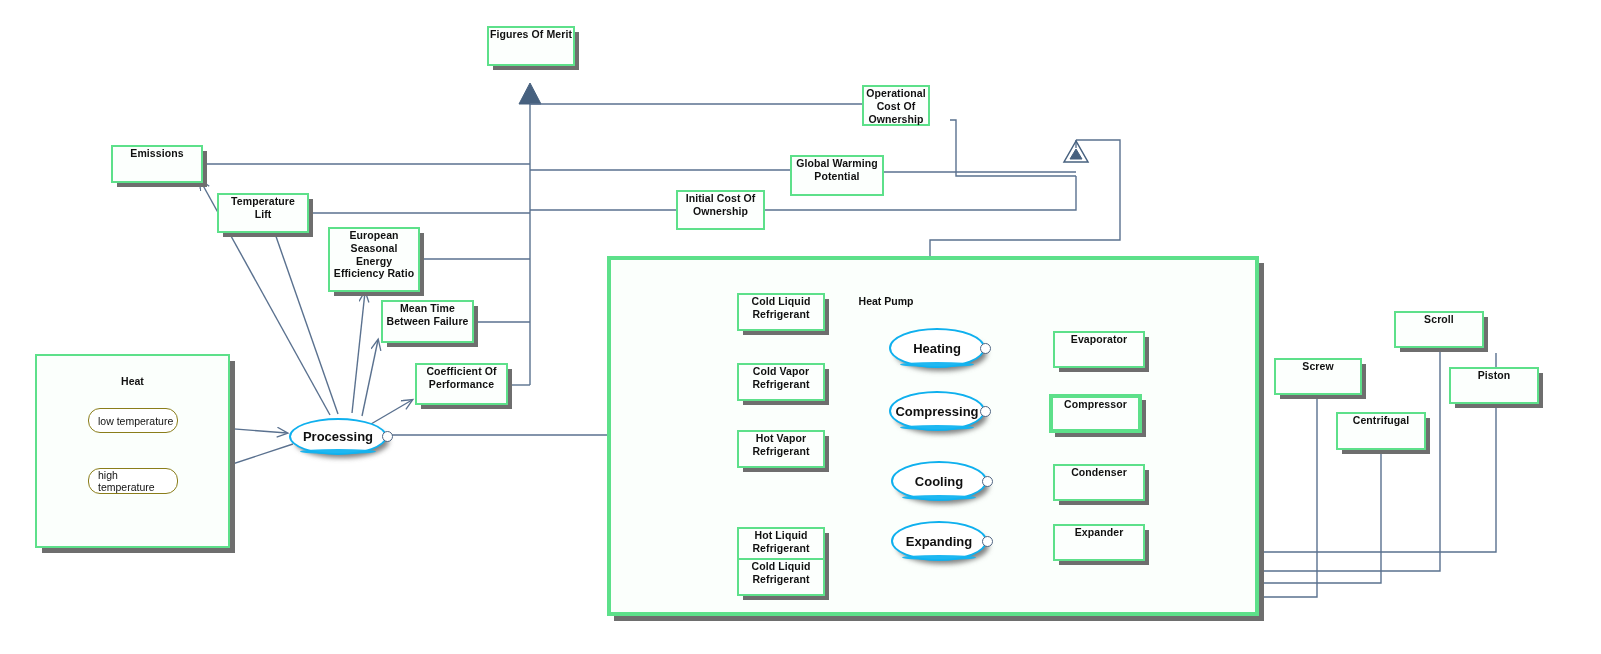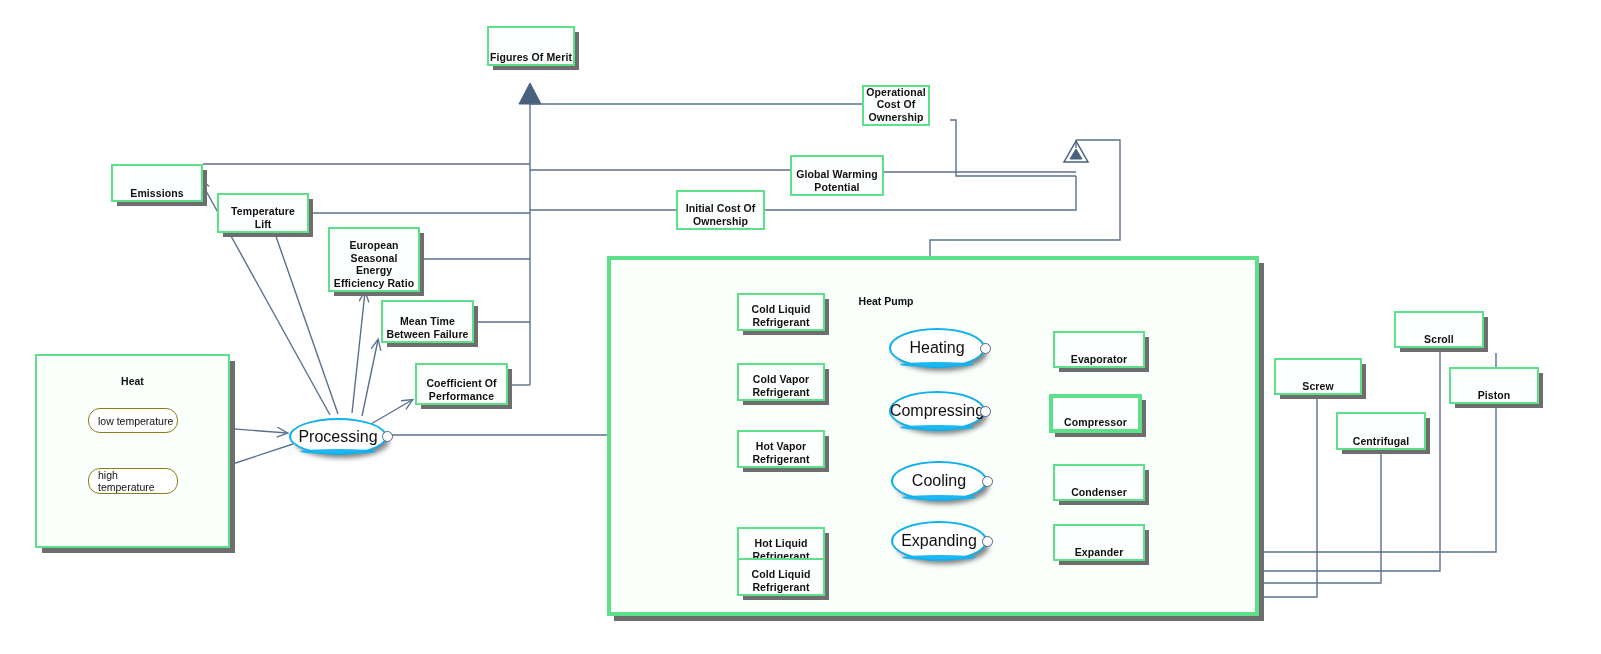--- a/index.html
+++ b/index.html
@@ -7,21 +7,21 @@
   body{font-family:"Liberation Sans",sans-serif;}
   #canvas{position:relative;width:1601px;height:654px;background:#ffffff;overflow:hidden;}
   svg.wires{position:absolute;left:0;top:0;width:1601px;height:654px;overflow:visible;}
 
   
   .node{
     position:absolute;
     box-sizing:border-box;
     background:#fcfffd;
     border:2px solid #5de08a;
-    display:flex;align-items:flex-end;justify-content:center;
+    display:flex;align-items:flex-start;justify-content:center;
     text-align:center;
     font-weight:bold;
     font-size:10.5px;
     color:#101010;
     line-height:1.22;
     letter-spacing:.1px;
     z-index:4;
   }
   .node.sh{box-shadow:5px 5px 0 -1px #6e6e6e;}
   .node.noshadow{box-shadow:none;}
@@ -44,21 +44,21 @@
   .pkg.sh{box-shadow:6px 6px 0 -1px #6e6e6e;}
 
   
   .ellipse{
     position:absolute;
     box-sizing:border-box;
     background:#ffffff;
     border:2.5px solid #0fb0ee;
     border-radius:50%;
     display:flex;align-items:center;justify-content:center;
-    font-weight:normal;font-size:16px;color:#101010;
+    font-weight:bold;font-size:13px;color:#101010;
     box-shadow:4px 5px 5px -2px rgba(90,90,90,.75);
     z-index:5;
     text-align:right;
   }
   .ellipse .cap{
     position:absolute;left:10%;right:10%;bottom:-1px;height:5px;
     border-radius:50%;
     background:#12b3f0;
     opacity:.95;
   }
@@ -180,21 +180,21 @@
   <div class="node sh" style="left:487px;top:26px;width:88px;height:40px;">
     <span>Figures Of Merit</span>
   </div>
 
   <div class="node noshadow" style="left:862px;top:85px;width:68px;height:41px;white-space:pre-line;">
     <span>Operational
 Cost Of
 Ownership</span>
   </div>
 
-  <div class="node sh" style="left:111px;top:145px;width:92px;height:38px;margin-top:19px;">
+  <div class="node sh" style="left:111px;top:145px;width:92px;height:38px;">
     <span>Emissions</span>
   </div>
 
   <div class="node noshadow" style="left:790px;top:155px;width:94px;height:41px;white-space:pre-line;">
     <span>Global Warming
 Potential</span>
   </div>
 
   <div class="node sh" style="left:217px;top:193px;width:92px;height:40px;white-space:pre-line;">
     <span>Temperature

